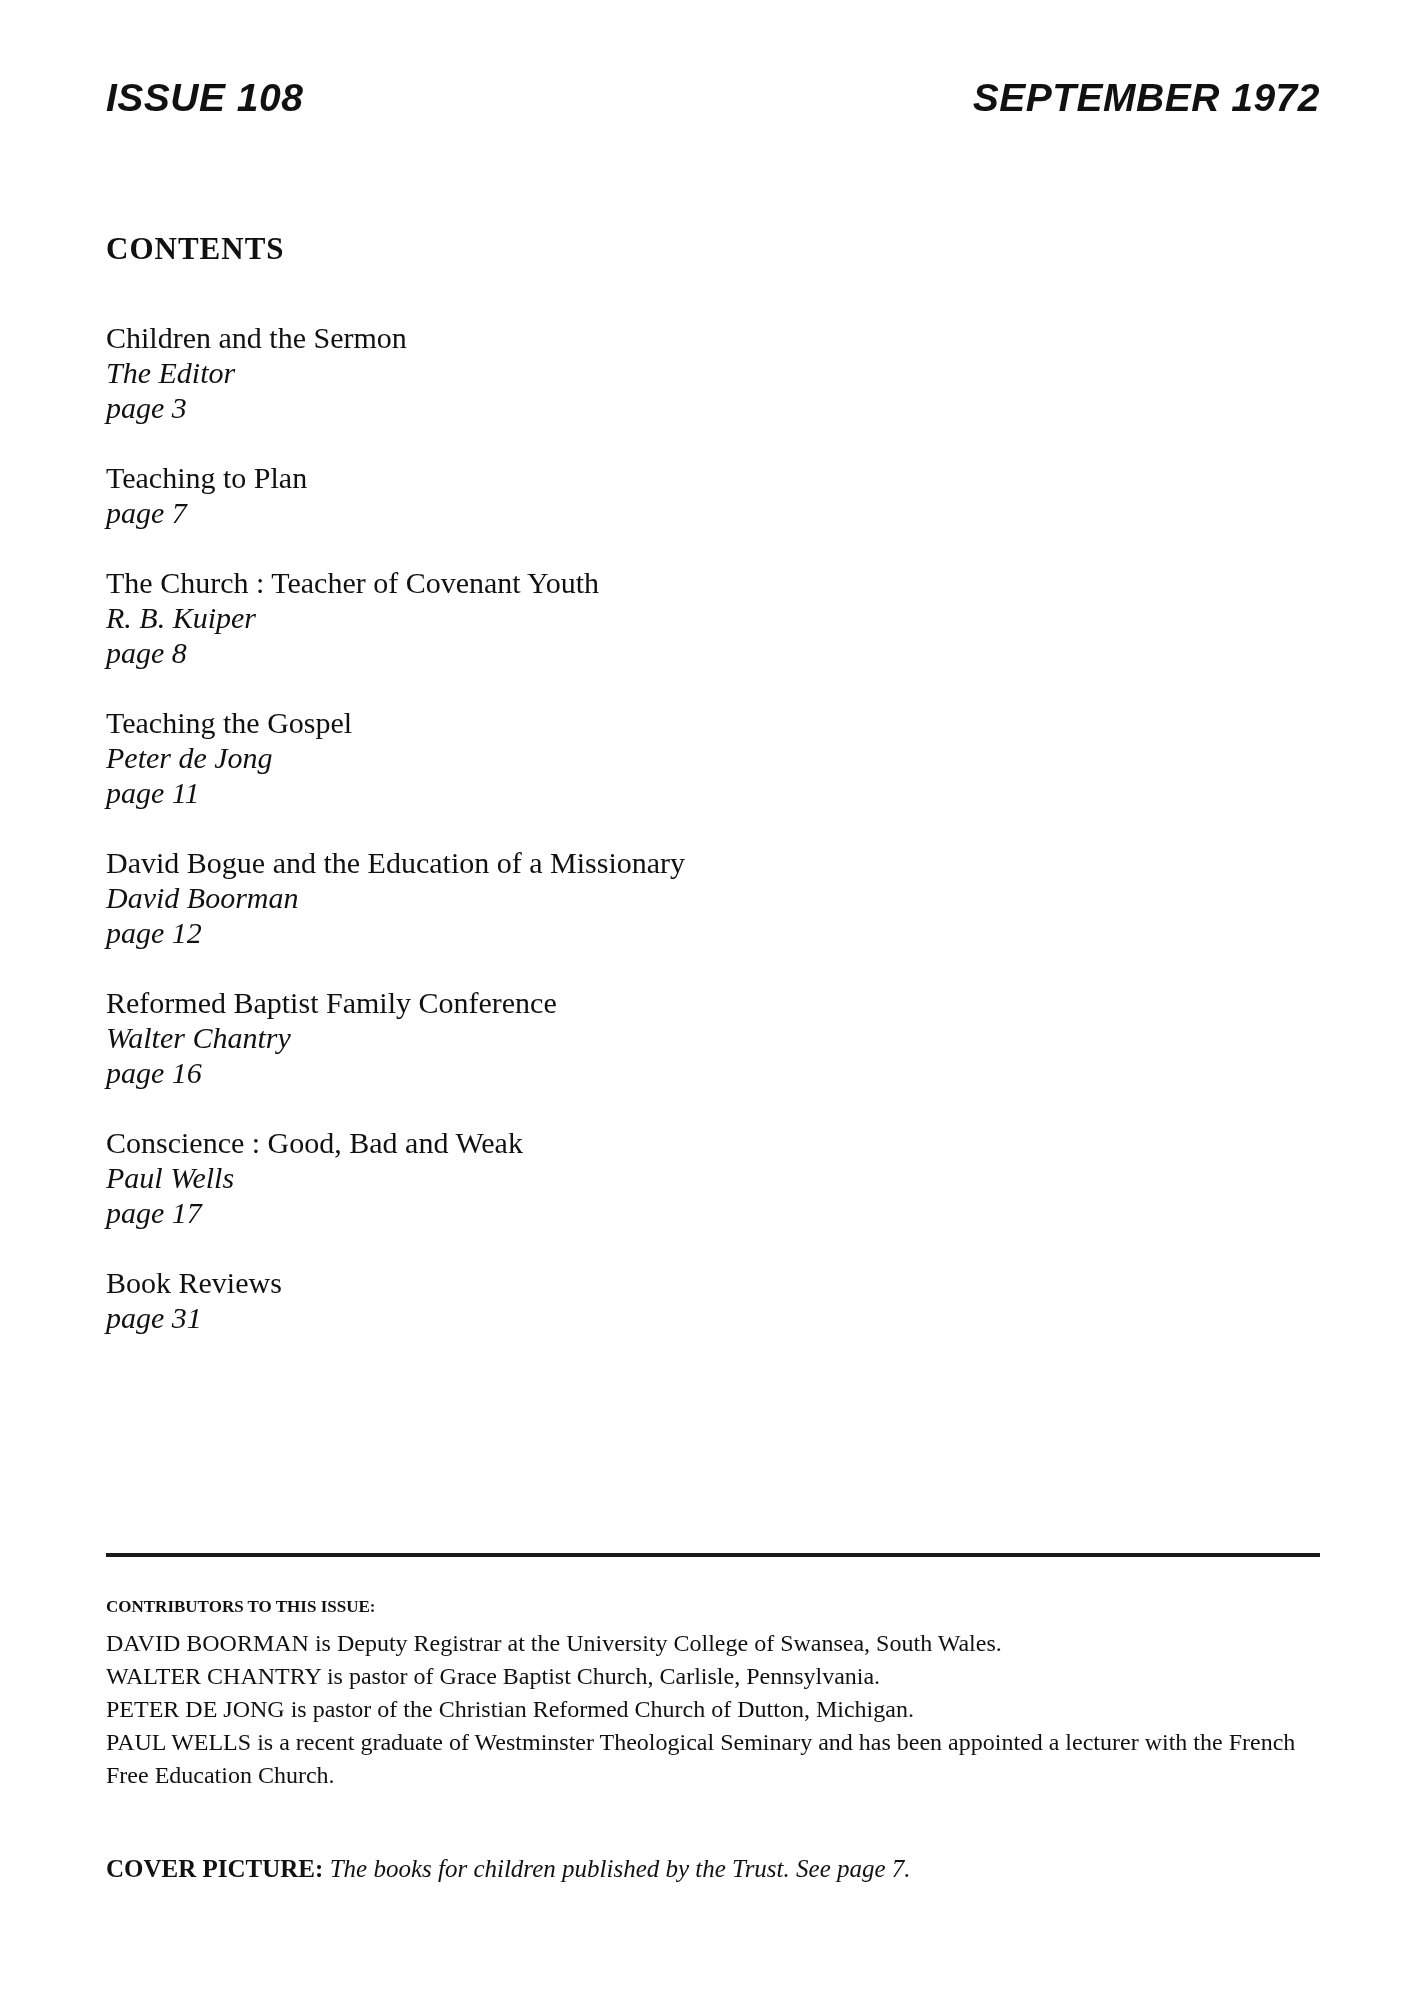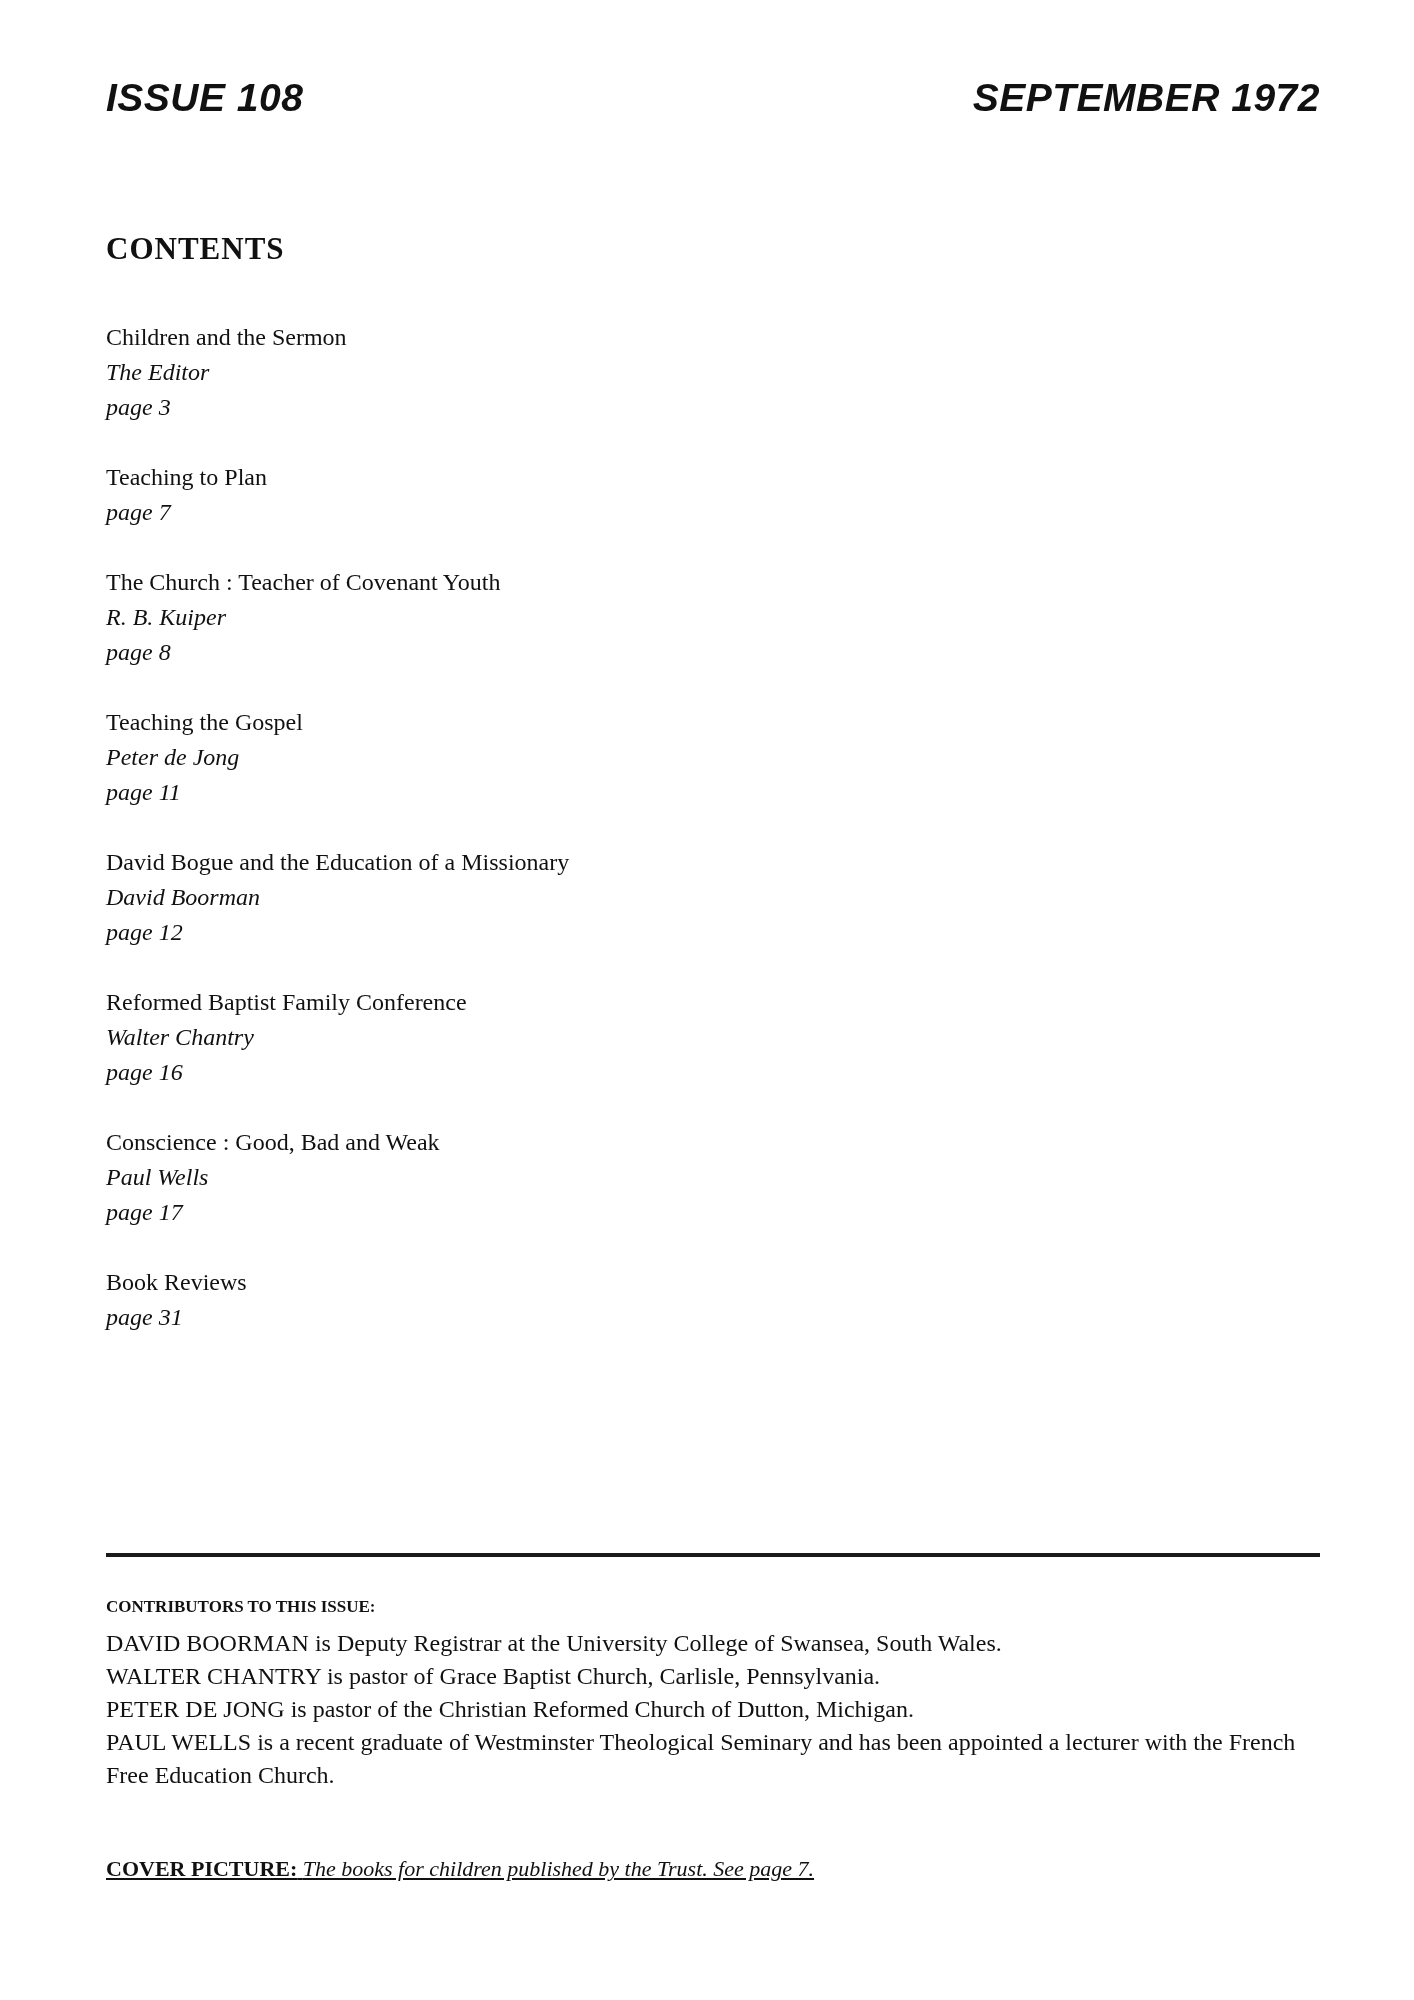--- a/index.html
+++ b/index.html
@@ -31,21 +31,21 @@
   }
   .contents-heading {
     margin-top: 116px;
     font-size: 31px;
     font-weight: bold;
     letter-spacing: 1px;
     line-height: 1;
   }
   .toc {
     margin-top: 56px;
-    font-size: 24px;
+    font-size: 30px;
     line-height: 35px;
   }
   .toc-item {
     margin-bottom: 35px;
   }
   .toc-title {
     font-style: normal;
   }
   .toc-author, .toc-page {
     font-style: italic;
@@ -67,23 +67,22 @@
   .contributor-entries {
     margin-top: 10px;
     font-size: 24px;
     line-height: 33px;
   }
   .contributor-entry {
     margin: 0;
   }
   .cover-line {
     margin-top: 60px;
-    font-size: 22px;
+    font-size: 25px;
     line-height: 33px;
-    text-decoration: underline;
   }
   .cover-label {
     font-weight: bold;
   }
   .cover-text {
     font-style: italic;
   }
 </style>
 </head>
 <body>

